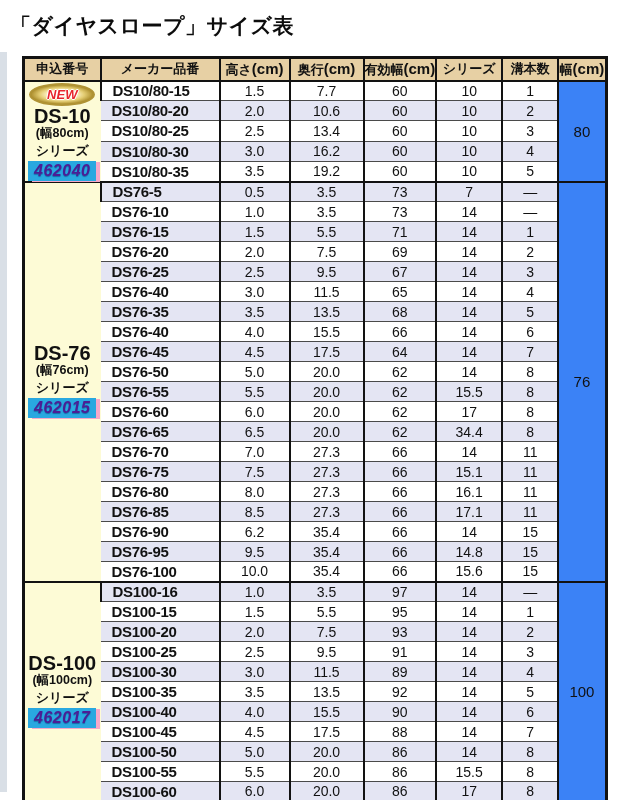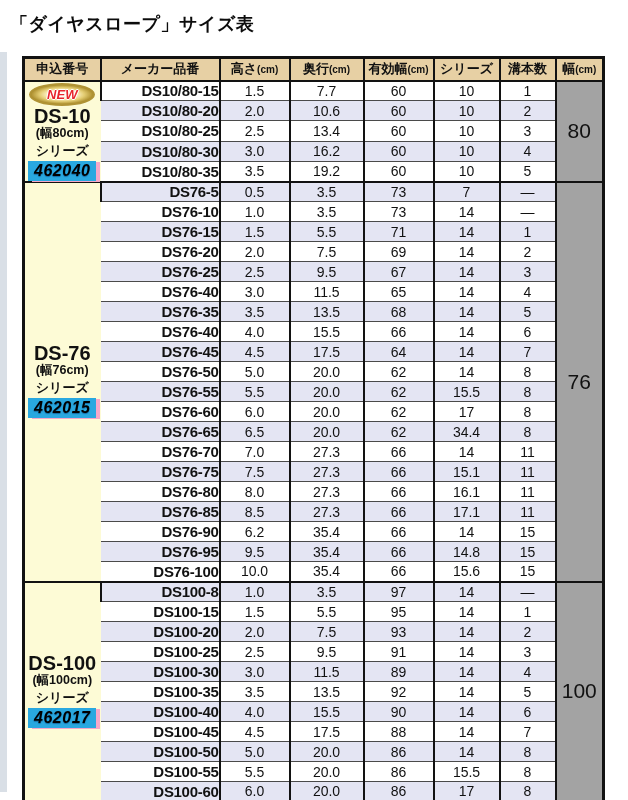--- a/index.html
+++ b/index.html
@@ -9,54 +9,54 @@
     background:#ffffff;
     font-family:"Liberation Sans", sans-serif;
     color:#111;
   }
   .scan-strip{
     position:absolute; left:0; top:52px; width:7px; height:740px;
     background:var(--scan-strip,#d9dfe6);
   }
   .page-title{
     position:absolute; left:10px; top:12px;
-    font-size:18px; font-weight:bold; letter-spacing:0.5px;
+    font-size:21px; font-weight:bold; letter-spacing:0.5px;
     color:#0c0c0c;
   }
   table.size-table{
     position:absolute; left:22px; top:56px;
     border-collapse:collapse; table-layout:fixed;
     border:3px solid #121212;
     font-size:14px;
   }
   thead tr{ height:23px; }
   tbody tr{ height:20px; }
   th,td{ border-left:2px solid #121212; padding:0; }
   th:first-child, td:first-child{ border-left:none; }
   thead th{
     background:var(--header-bg,#e7d0a4);
     border-bottom:2px solid #121212;
     font-size:13px; font-weight:bold; text-align:center;
     white-space:nowrap; overflow:hidden;
   }
-  thead th .unit{ font-size:10px; font-weight:bold; }
+  thead th .unit{ font-size:15px; font-weight:bold; }
   tbody td{ border-top:1px solid #4a4a4a; text-align:center; }
   tbody tr.group-start td{ border-top:2px solid #121212; }
   tbody tr.alt td{ background:var(--stripe,#e4e5f3); }
   tbody tr td.order-cell{
     background:var(--group-bg,#fdfbd6);
     vertical-align:middle;
   }
   tbody tr td.width-cell{
-    background:#a3a3a3;
+    background:#3b82f6;
     vertical-align:middle;
-    font-size:21px;
+    font-size:15px;
   }
   td.part-cell{
-    text-align:right; padding-left:11px;
+    text-align:left; padding-left:11px;
     font-weight:bold; font-size:15px; letter-spacing:-0.3px;
     white-space:nowrap; overflow:hidden;
   }
   .group-label{ text-align:center; line-height:17px; }
   .series-name{ font-weight:bold; font-size:20px; }
   .series-width-note{ font-weight:bold; font-size:12.5px; }
   .series-suffix{ font-weight:bold; font-size:13px; }
   .new-badge{
     width:62px; height:19px; margin:1px auto 2px auto;
     border-radius:50%;
@@ -64,21 +64,21 @@
     border:2px solid #b09335;
     font-size:13px; font-weight:900; font-style:italic;
     color:var(--new-red,#e8262d);
     line-height:19px; text-align:center;
     text-shadow:1px 0 0 #fff,-1px 0 0 #fff,0 1px 0 #fff,0 -1px 0 #fff;
   }
   .order-code{
     display:inline-block; margin-top:2px; padding:0 6px;
     background:var(--code-bg,#29a8e0);
     box-shadow:4px 1px 0 var(--code-accent,#f6a8c8);
-    color:#000000; font-weight:bold; font-style:italic;
+    color:#4c1d95; font-weight:bold; font-style:italic;
     font-size:16px; line-height:20px; letter-spacing:0.5px;
     text-shadow:0 1px 1px rgba(0,60,120,0.55);
   }
 </style>
 </head>
 <body>
 
 <div class="scan-strip"></div>
 
 <div class="page-title">「ダイヤスロープ」サイズ表</div>
@@ -312,21 +312,21 @@
         <td class="height-cell">10.0</td>
         <td class="depth-cell">35.4</td>
         <td class="effective-width-cell">66</td>
         <td class="slope-cell">15.6</td>
         <td class="grooves-cell">15</td>
       </tr>
       <tr class="group-start alt">
         <td rowspan="11" class="order-cell">
           <div class="group-label"><div class="series-name">DS-100</div><div class="series-width-note">(幅100cm)</div><div class="series-suffix">シリーズ</div><div class="order-code">462017</div></div>
         </td>
-        <td class="part-cell">DS100-8</td>
+        <td class="part-cell">DS100-16</td>
         <td class="height-cell">1.0</td>
         <td class="depth-cell">3.5</td>
         <td class="effective-width-cell">97</td>
         <td class="slope-cell">14</td>
         <td class="grooves-cell">—</td>
         <td rowspan="11" class="width-cell">100</td>
       </tr>
       <tr>
         <td class="part-cell">DS100-15</td>
         <td class="height-cell">1.5</td>

